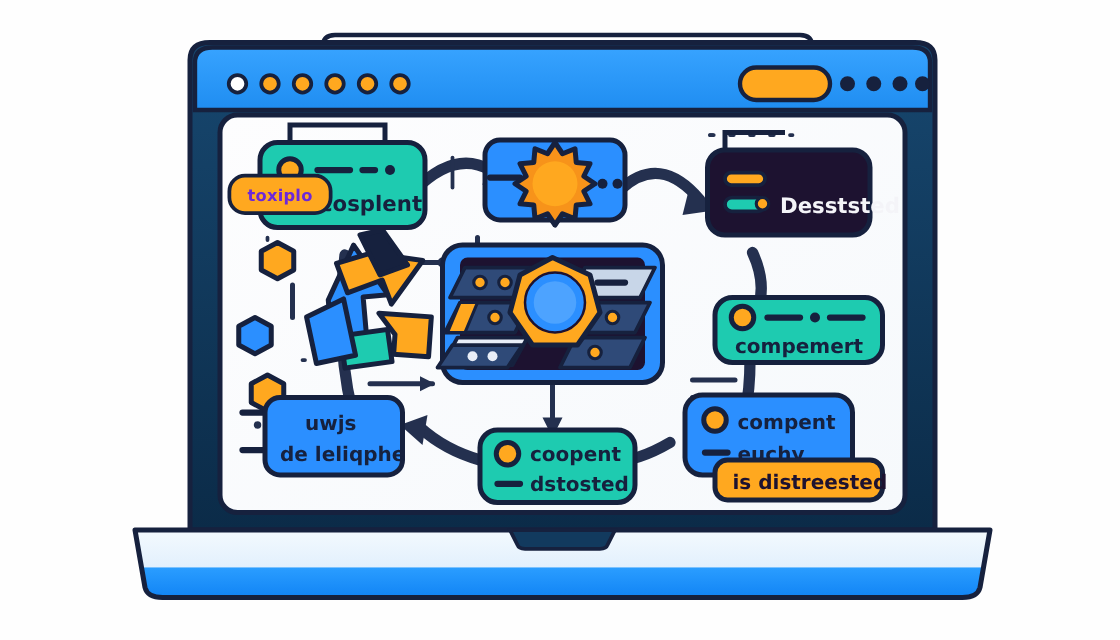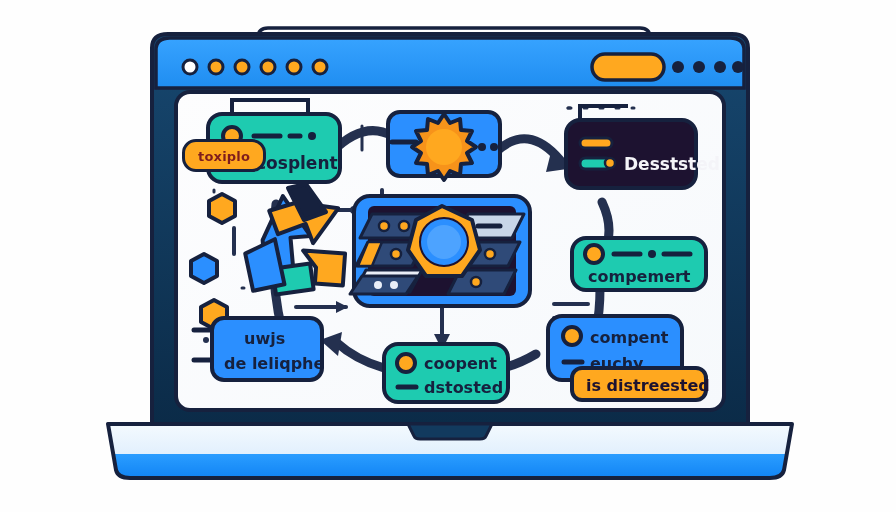--- a/index.html
+++ b/index.html
@@ -229,16 +229,16 @@
 
       <g>
         <polygon points="266,114 296,128 304,158 286,184 250,184 232,158 240,128" fill="#ffa81f" stroke="#16213e" stroke-width="4" stroke-linejoin="round"></polygon>
         <circle cx="268" cy="150" r="24" fill="#2b8fff" stroke="#1d1230" stroke-width="2"></circle>
         <circle cx="268" cy="150" r="17" fill="#4da3ff"></circle>
       </g>
     </g>
   </svg>
 
   <div class="abs" style="left:182px;top:139px;background:#ffa81f;border:3.5px solid #16213e;border-radius:14px;padding:4px 13px;">
-    <span class="lbl" style="font-size:13px;color:#7f1d1d;letter-spacing:.2px">toxiplo</span>
+    <span class="lbl" style="font-size:13px;color:#6d28d9;letter-spacing:.2px">toxiplo</span>
   </div>
 
 </div>
 
 </body></html>

